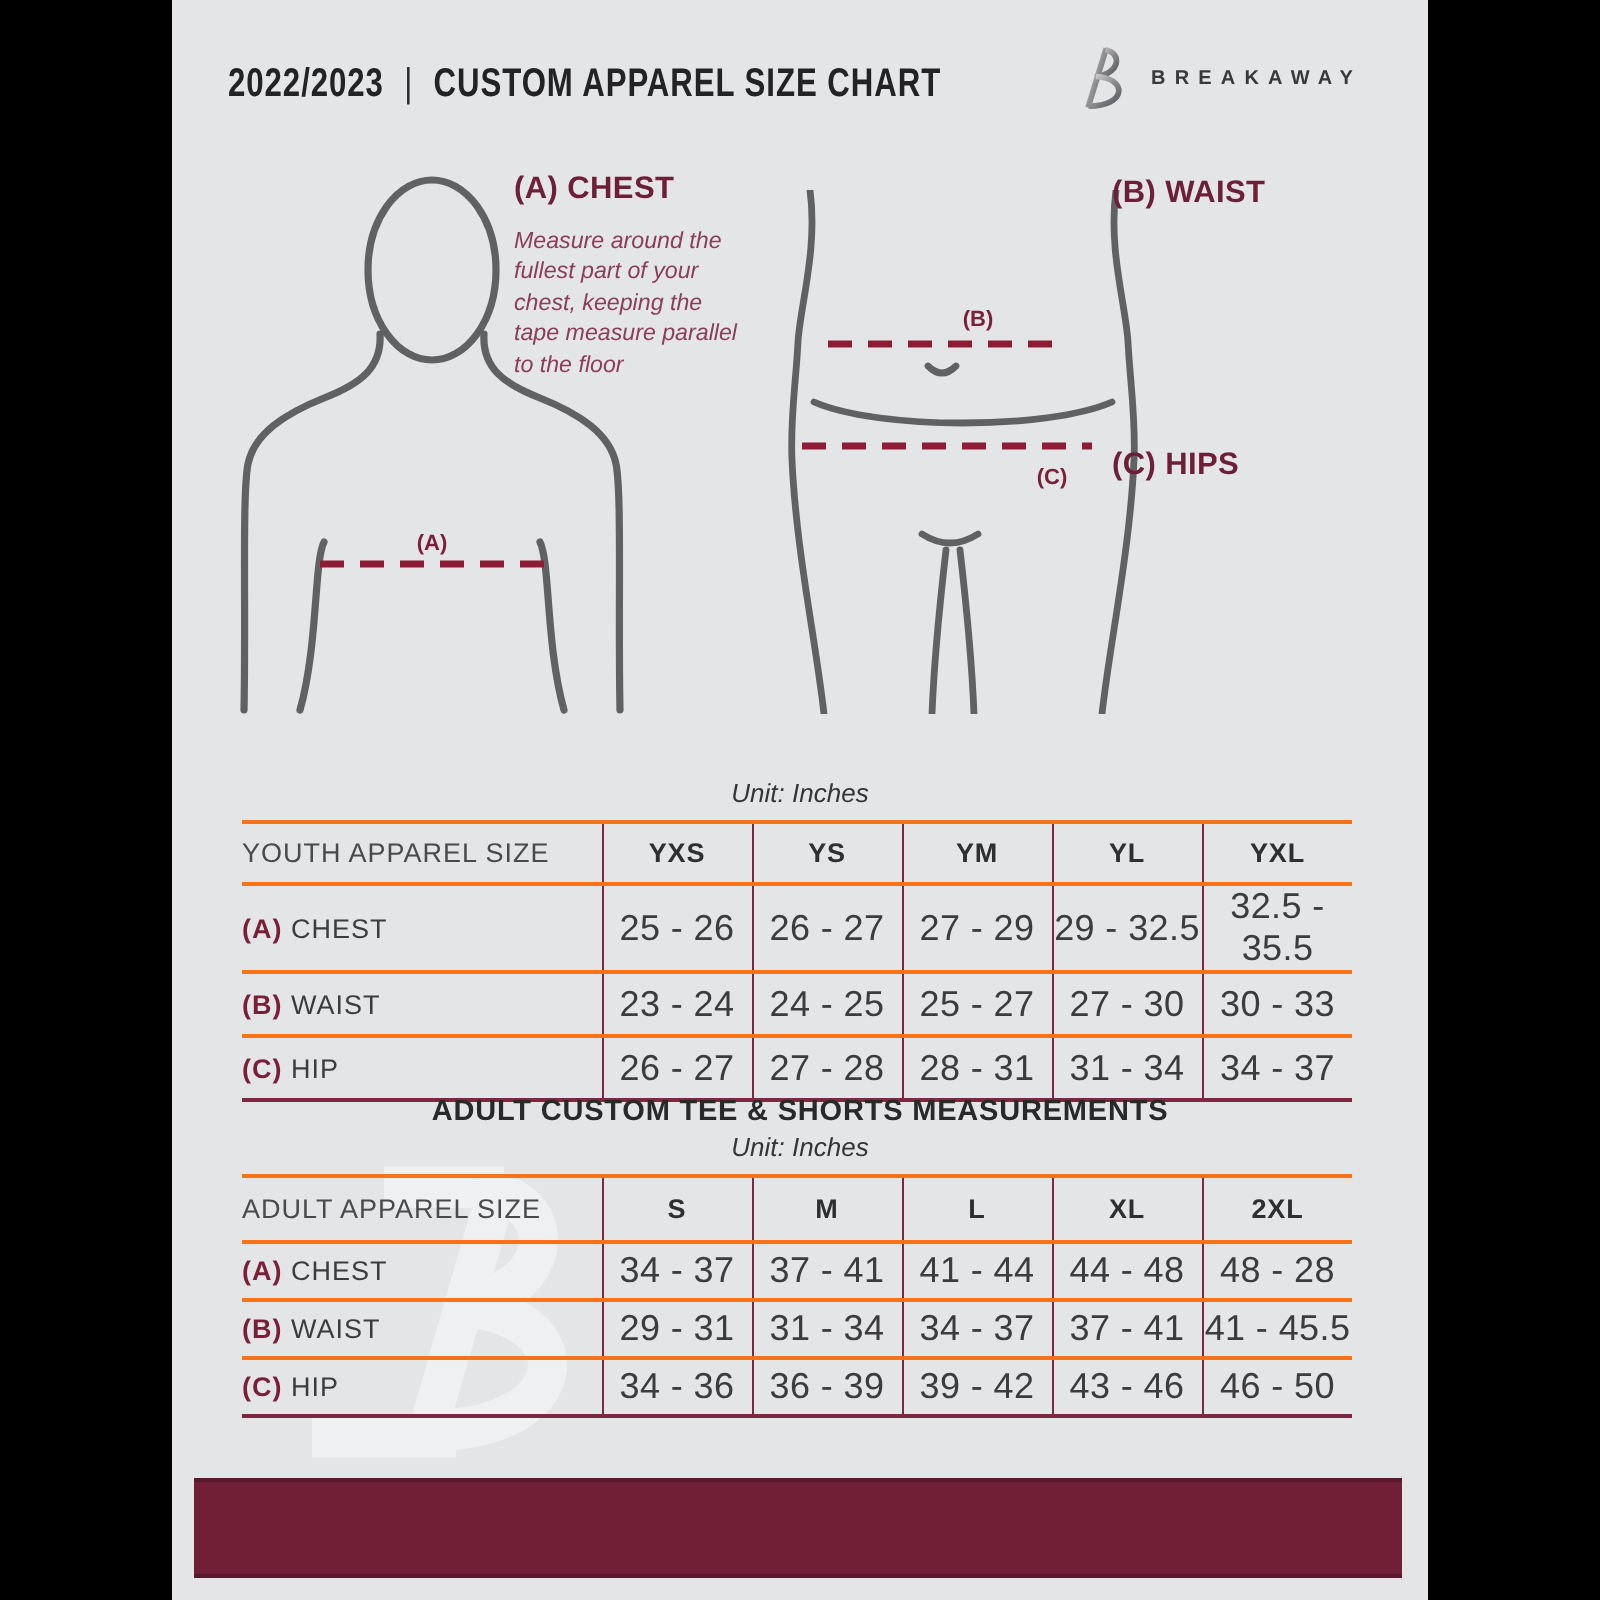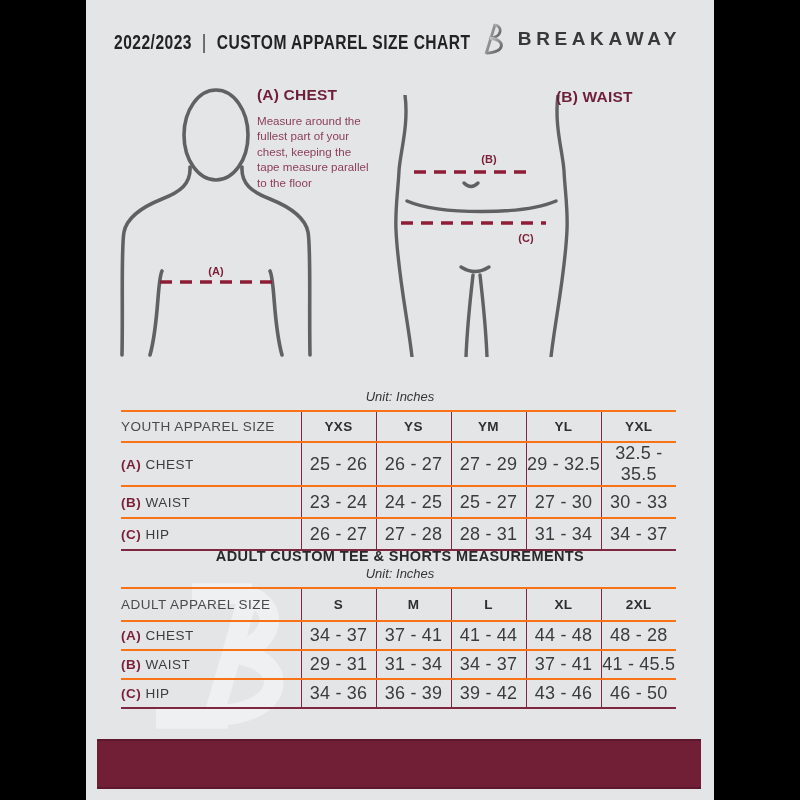--- a/index.html
+++ b/index.html
@@ -7,30 +7,30 @@
   .stage { position:relative; width:800px; height:800px; background:#000;
            font-family:"Liberation Sans", sans-serif; overflow:hidden; }
   .page { position:absolute; left:86px; top:0; width:628px; height:800px; background:#E4E5E7; }
 
   
   .hdr-left { position:absolute; left:28px; top:31px; white-space:nowrap;
               transform:scaleX(.78); transform-origin:left top;
               font-weight:700; font-size:20px; letter-spacing:.6px; color:#232325; }
   .hdr-left .sep { font-weight:400; margin:0 13px; color:#2b2b2d; }
   .logo { position:absolute; right:33px; top:19px; display:flex; align-items:center; gap:13px; }
-  .brand { font-weight:700; font-size:19px; letter-spacing:4.6px; color:#39393B; }
+  .brand { font-weight:700; font-size:10px; letter-spacing:4.6px; color:#39393B; }
 
   
   .figure-svg { position:absolute; }
   #figL { left:30px; top:85px; }
   #figR { left:308px; top:95px; }
   .guide { position:absolute; }
   .guide .gh { display:block; font-size:15.5px; font-weight:700; color:#6E1F38;
                letter-spacing:.2px; margin-bottom:9px; }
-  .guide .gp { font-size:11.6px; line-height:15.4px;
+  .guide .gp { font-style:italic; font-size:11.6px; line-height:15.4px;
                color:#8A3E57; white-space:pre-line; }
   #guide-chest { left:171px; top:86px; width:152px; }
   #guide-waist { left:470px; top:88px; width:152px; }
   #guide-hips  { left:470px; top:224px; width:154px; }
 
   
   .sec-title { position:absolute; left:0; width:100%; text-align:center;
                font-weight:700; font-size:14.5px; letter-spacing:.4px; color:#29292B; }
   .sec-unit  { position:absolute; left:0; width:100%; text-align:center;
                font-style:italic; font-size:13px; color:#353537; }
@@ -121,20 +121,21 @@
       <div class="gp">Measure around the
 fullest part of your
 chest, keeping the
 tape measure parallel
 to the floor</div>
     </div>
     <div id="guide-waist" class="guide">
       <span class="gh">(B) WAIST</span>
     </div>
     <div id="guide-hips" class="guide">
+      <span class="gh">(C) HIPS</span>
     </div>
 
     <div id="youth-unit" class="sec-unit">Unit: Inches</div>
 
     <table id="youth-table" class="size-table">
       <colgroup>
           <col style="width:180px">
           <col style="width:75px">
           <col style="width:75px">
           <col style="width:75px">

